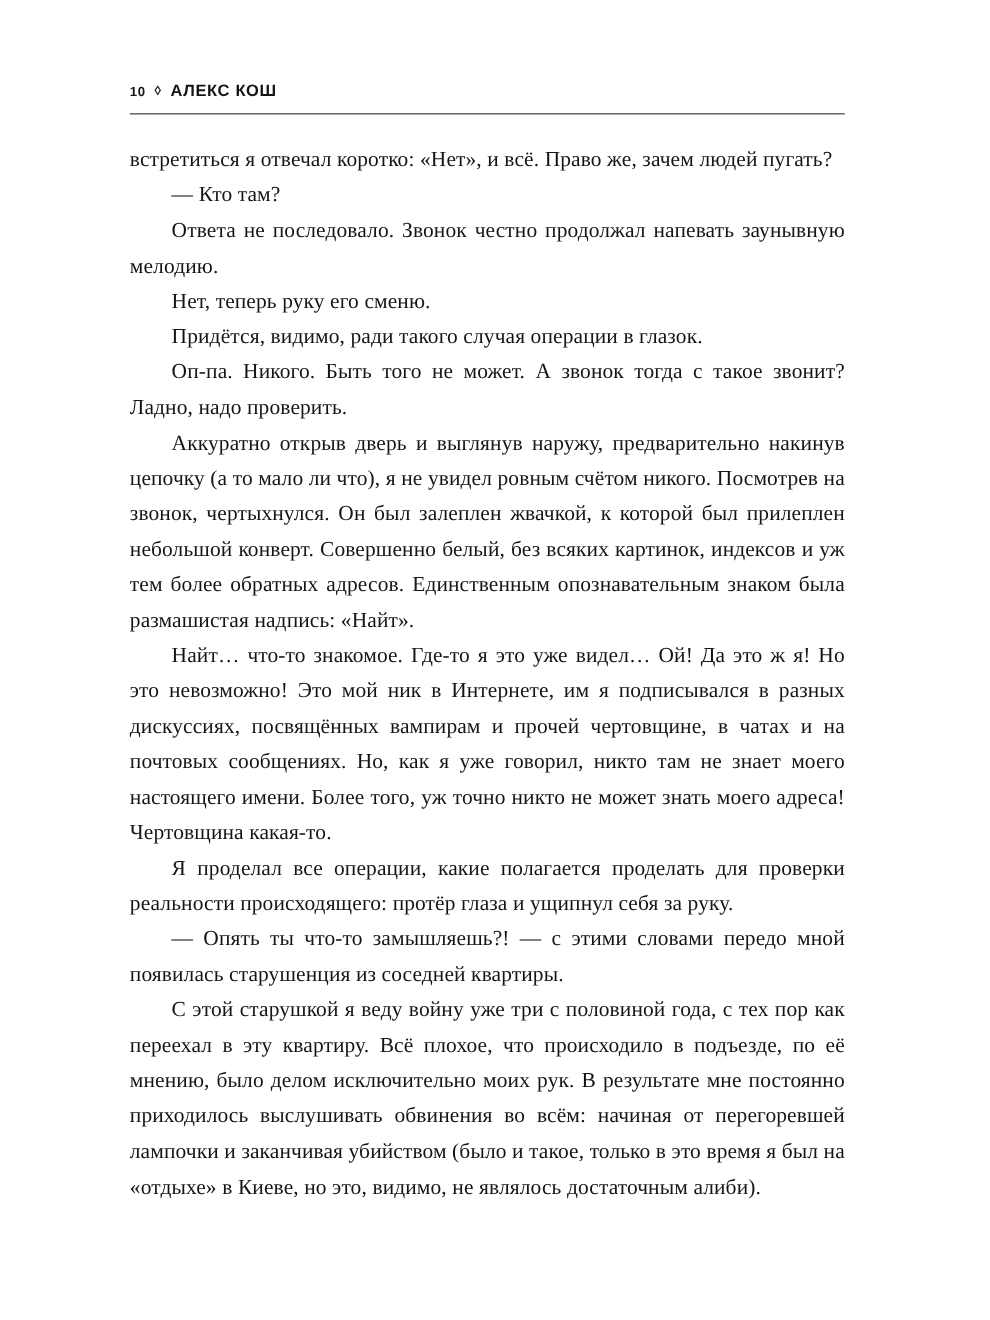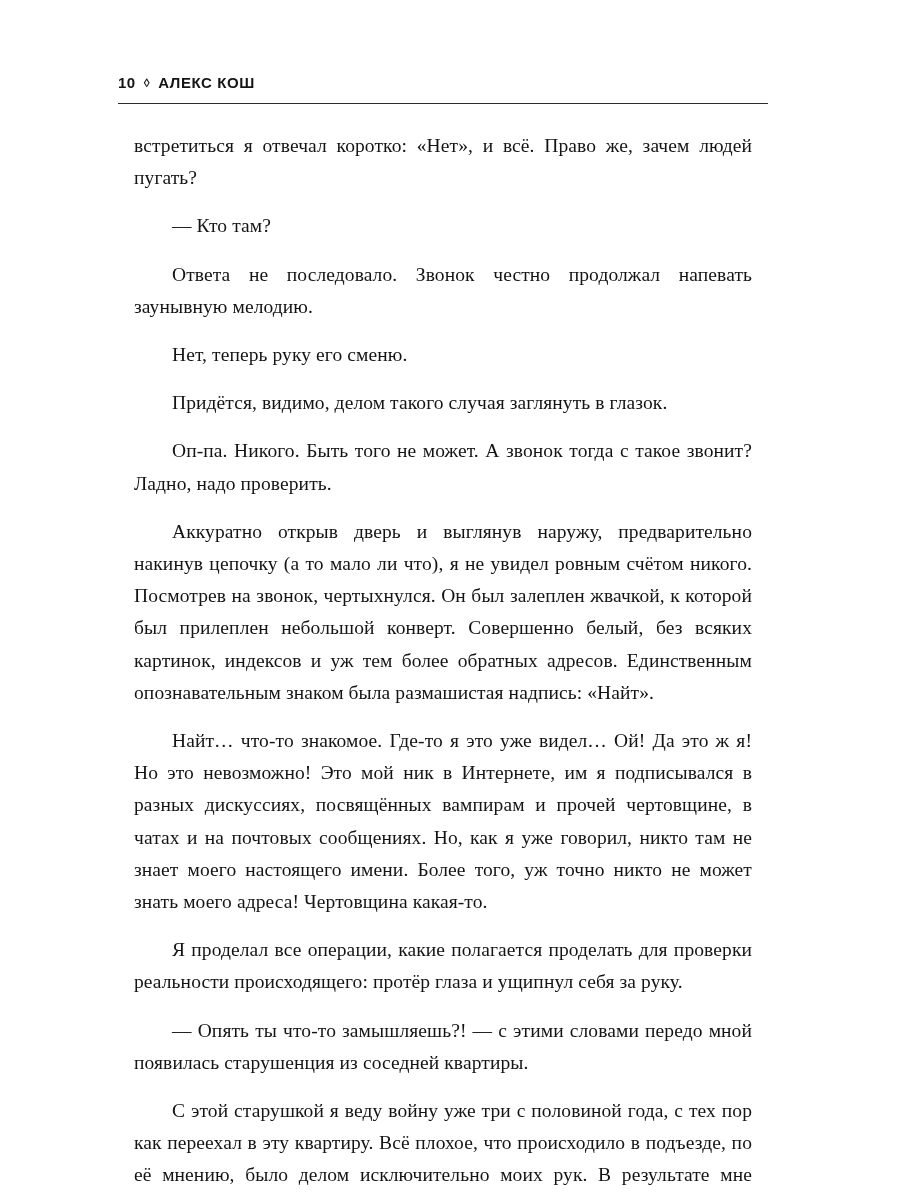--- a/index.html
+++ b/index.html
@@ -35,21 +35,21 @@
     font-weight: bold;
     font-size: 15px;
     letter-spacing: 0.6px;
     color: #141414;
     text-transform: uppercase;
     padding-bottom: 10px;
   }
   .folio {
     font-family: "Liberation Sans", sans-serif;
     font-weight: bold;
-    font-size: 15px;
+    font-size: 12px;
     letter-spacing: 0.5px;
   }
   .head-sep {
     font-size: 12px;
     line-height: 1;
     position: relative;
     top: -1px;
   }
   .head-rule {
     border: 0;
@@ -61,21 +61,21 @@
     margin-top: 26px;
     font-family: "Liberation Serif", serif;
     font-size: 19.5px;
     line-height: 32.2px;
     text-align: justify;
     text-justify: inter-word;
     color: #141414;
     letter-spacing: 0.1px;
   }
   .body-text p {
-    margin: 16px;
+    margin: 0;
     text-indent: 38px;
   }
   .body-text p.noindent {
     text-indent: 0;
   }
 </style>
 </head>
 <body>
 
 <div class="page">
@@ -86,21 +86,21 @@
       <span class="head-sep">◊</span>
       <span>АЛЕКС КОШ</span>
     </div>
     <hr class="head-rule">
 
     <div class="body-text">
       <p class="noindent">встретиться я отвечал коротко: «Нет», и всё. Право же, зачем людей пугать?</p>
       <p>— Кто там?</p>
       <p>Ответа не последовало. Звонок честно продолжал напевать заунывную мелодию.</p>
       <p>Нет, теперь руку его сменю.</p>
-      <p>Придётся, видимо, делом такого случая заглянуть в глазок.</p>
+      <p>Придётся, видимо, ради такого случая операции в глазок.</p>
       <p>Оп-па. Никого. Быть того не может. А звонок тогда с такое звонит? Ладно, надо проверить.</p>
       <p>Аккуратно открыв дверь и выглянув наружу, предварительно накинув цепочку (а то мало ли что), я не увидел ровным счётом никого. Посмотрев на звонок, чертыхнулся. Он был залеплен жвачкой, к которой был прилеплен небольшой конверт. Совершенно белый, без всяких картинок, индексов и уж тем более обратных адресов. Единственным опознавательным знаком была размашистая надпись: «Найт».</p>
       <p>Найт… что-то знакомое. Где-то я это уже видел… Ой! Да это ж я! Но это невозможно! Это мой ник в Интернете, им я подписывался в разных дискуссиях, посвящённых вампирам и прочей чертовщине, в чатах и на почтовых сообщениях. Но, как я уже говорил, никто там не знает моего настоящего имени. Более того, уж точно никто не может знать моего адреса! Чертовщина какая-то.</p>
       <p>Я проделал все операции, какие полагается проделать для проверки реальности происходящего: протёр глаза и ущипнул себя за руку.</p>
       <p>— Опять ты что-то замышляешь?! — с этими словами передо мной появилась старушенция из соседней квартиры.</p>
       <p>С этой старушкой я веду войну уже три с половиной года, с тех пор как переехал в эту квартиру. Всё плохое, что происходило в подъезде, по её мнению, было делом исключительно моих рук. В результате мне постоянно приходилось выслушивать обвинения во всём: начиная от перегоревшей лампочки и заканчивая убийством (было и такое, только в это время я был на «отдыхе» в Киеве, но это, видимо, не являлось достаточным алиби).</p>
     </div>
 
   </div>
 </div>

